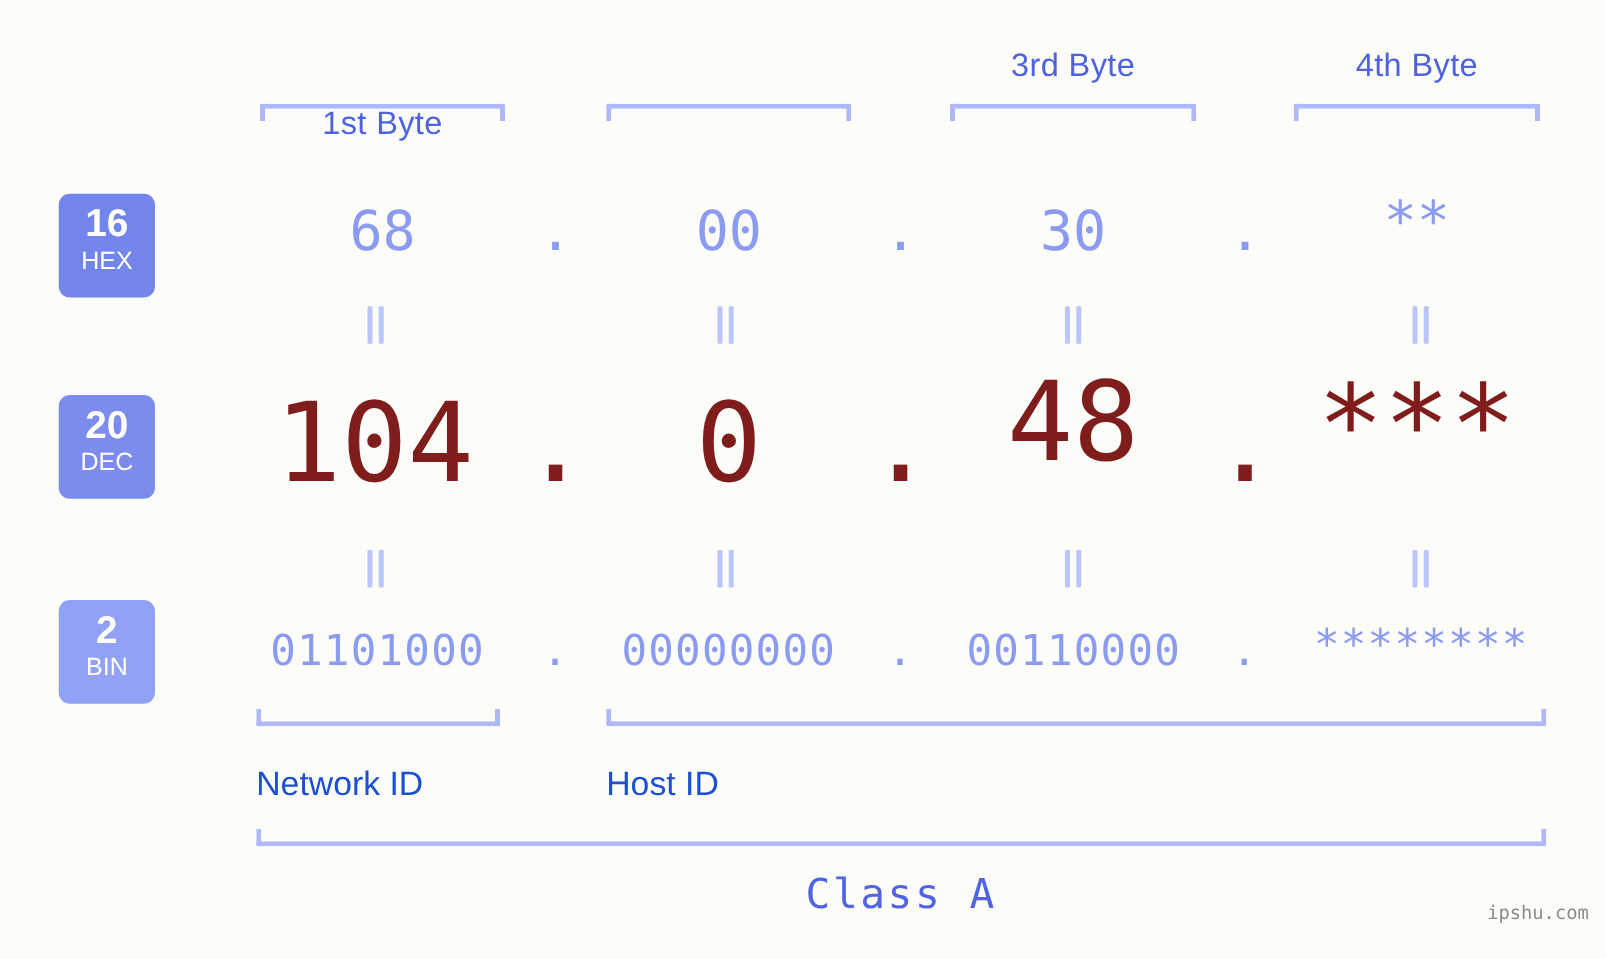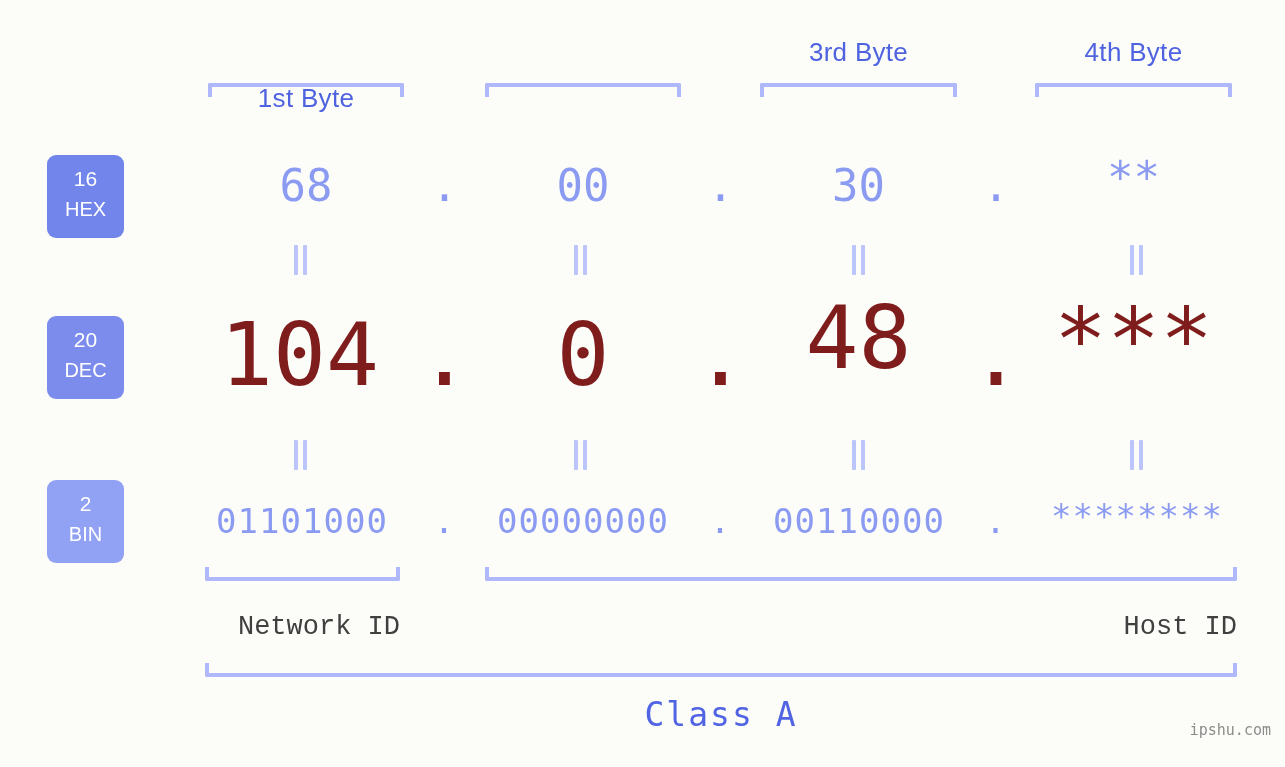--- a/index.html
+++ b/index.html
@@ -64,23 +64,23 @@
     width: 77px;
     border-radius: 9px;
     color: #ffffff;
     text-align: center;
     font-family: "Liberation Sans", sans-serif;
     box-sizing: border-box;
     padding-top: 6px;
   }
   .base-badge .num {
     display: block;
-    font-size: 21px;
+    font-size: 31px;
     line-height: 36px;
-    font-weight: 400;
+    font-weight: 700;
   }
   .base-badge .name {
     display: block;
     font-size: 20px;
     line-height: 24px;
     font-weight: 400;
   }
 
   
   .cell {
@@ -126,25 +126,25 @@
     height: 30px;
     background: #bcc5fb;
     border-radius: 1px;
   }
   .eqmark i:nth-child(1) { left: 4px; }
   .eqmark i:nth-child(2) { left: 13px; }
 
   
   .id-label {
     position: absolute;
-    text-align: right;
-    font-family: Liberation Mono, monospace;
+    text-align: left;
+    font-family: Liberation Sans, sans-serif;
     font-size: 27px;
     line-height: 34px;
-    color: #404040;
+    color: #1d4ed8;
     white-space: nowrap;
   }
   .class-label {
     position: absolute;
     text-align: center;
     font-family: "DejaVu Sans Mono", monospace;
     font-size: 33px;
     line-height: 42px;
     color: #5164e3;
     letter-spacing: 2px;

